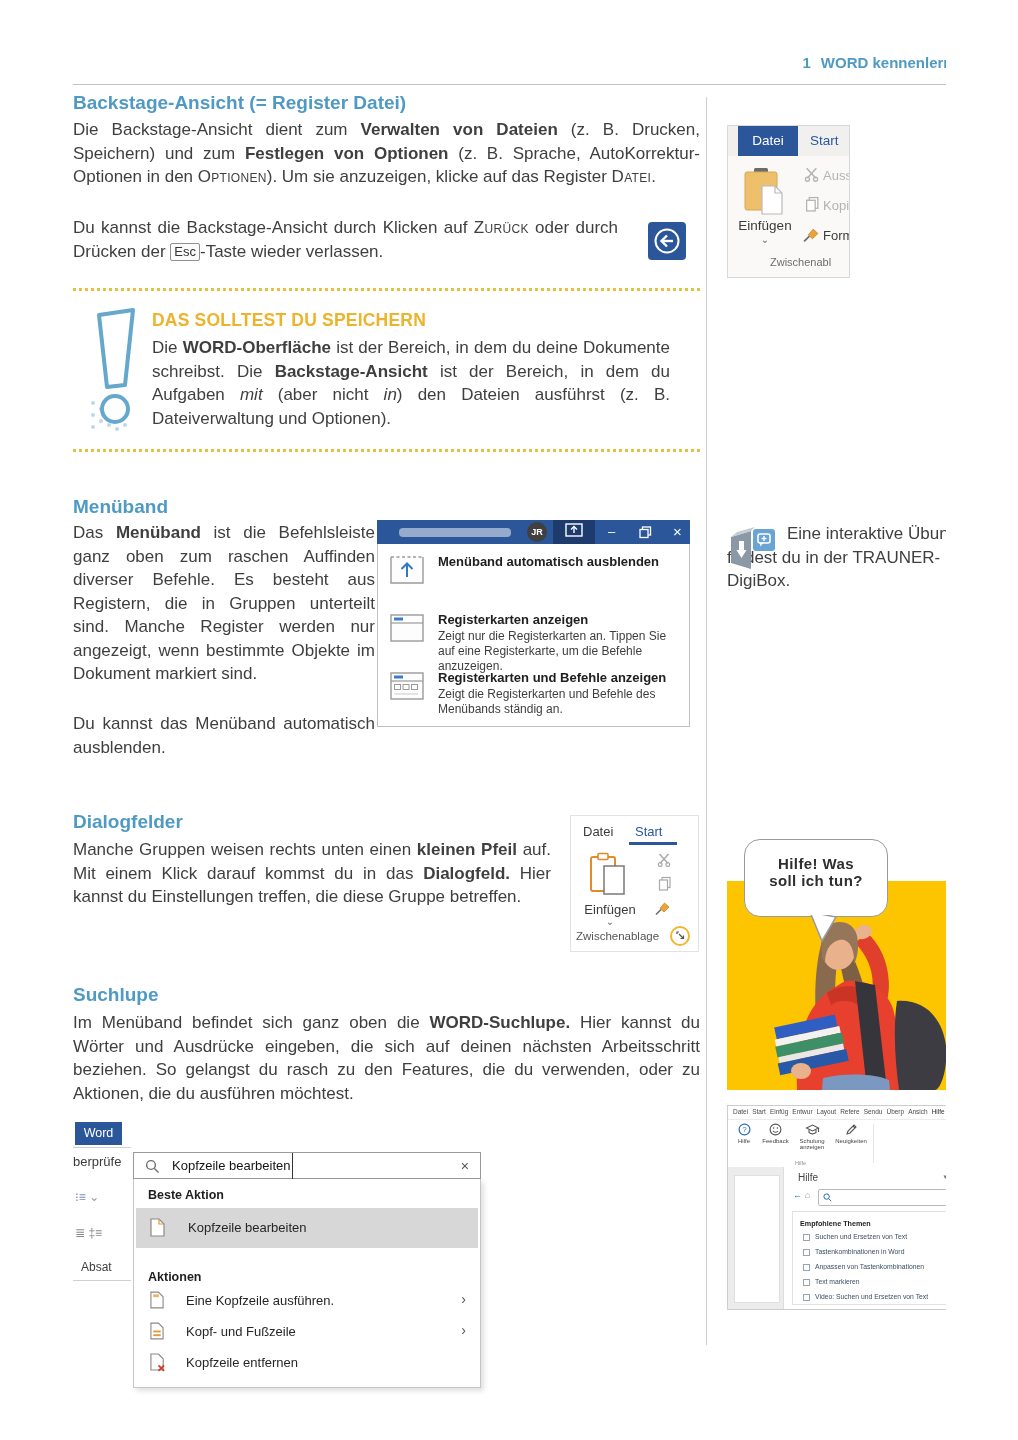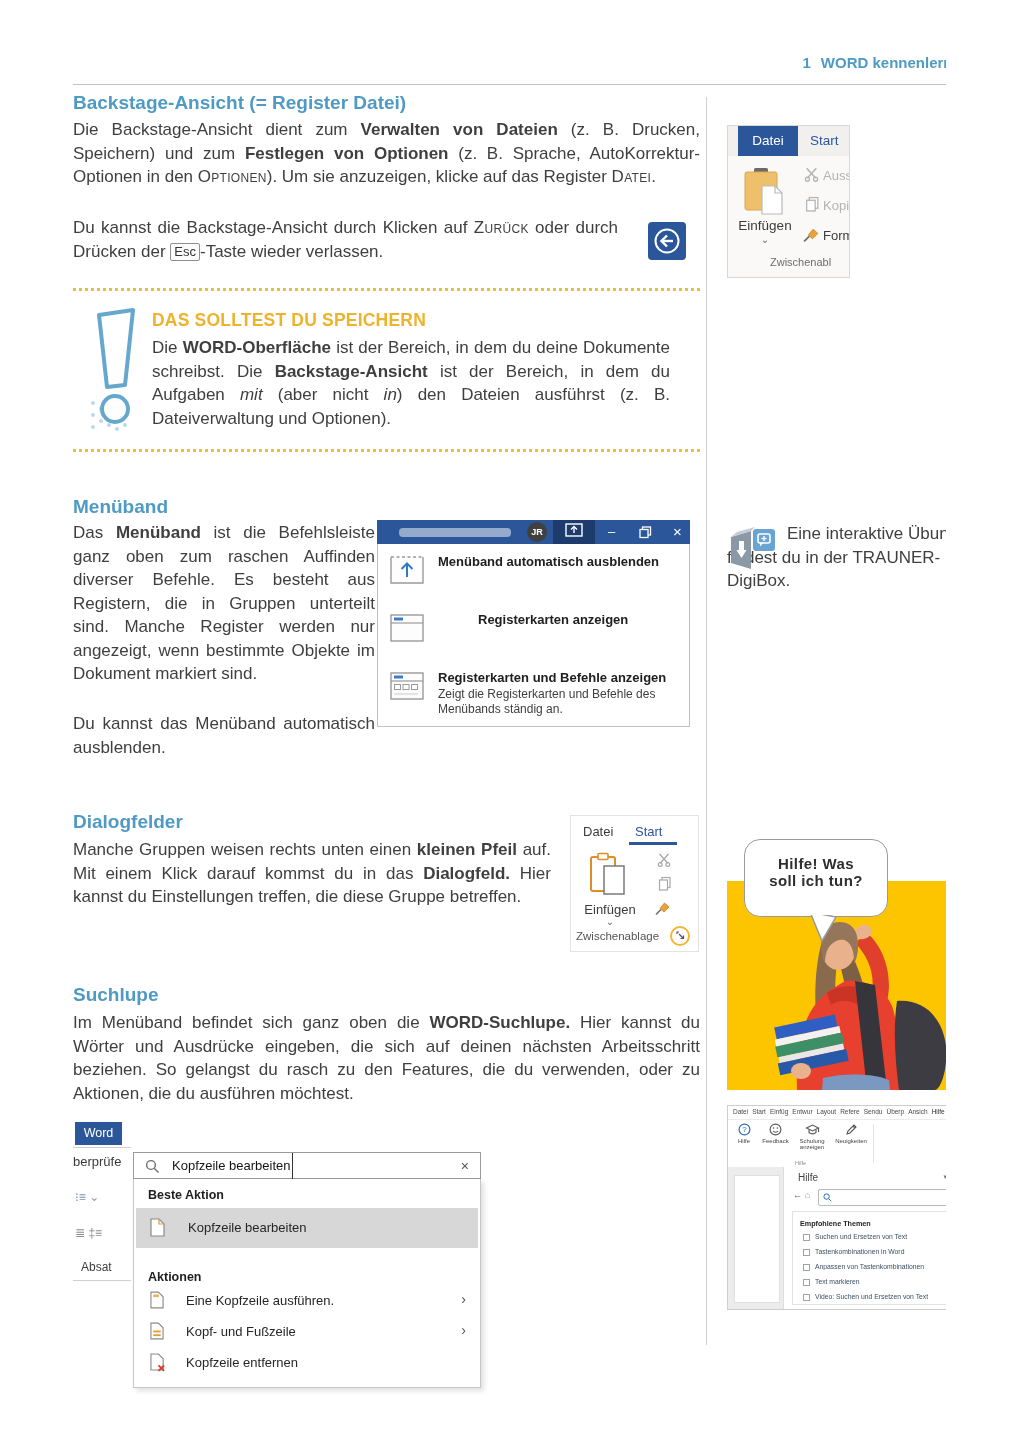--- a/index.html
+++ b/index.html
@@ -153,21 +153,22 @@
         <line x1="17" y1="21" x2="17" y2="8" stroke="#2f7ac5" stroke-width="2"></line>
         <polyline points="11.5,13 17,7.5 22.5,13" fill="none" stroke="#2f7ac5" stroke-width="2"></polyline>
       </svg>
       <div class="abs ms-item-title" style="left:60px;top:10px;">Menüband automatisch ausblenden</div>
 
       <svg class="abs" style="left:12px;top:70px;" width="34" height="28" viewBox="0 0 34 28">
         <rect x="1" y="1" width="32" height="26" fill="#fdfdfd" stroke="#9a9a9a" stroke-width="1.4"></rect>
         <line x1="1" y1="9" x2="33" y2="9" stroke="#9a9a9a" stroke-width="1.2"></line>
         <rect x="4" y="3.5" width="9" height="3" fill="#3a7ecb"></rect>
       </svg>
-      <div class="abs ms-item-title" style="left:60px;top:68px;margin-left:40px;">Registerkarten anzeigen</div>
+      <div class="abs ms-item-title" style="left:60px;top:68px;">Registerkarten anzeigen</div>
+      <div class="abs ms-item-desc" style="left:60px;top:85px;width:244px;">Zeigt nur die Registerkarten an. Tippen Sie auf eine Registerkarte, um die Befehle anzuzeigen.</div>
 
       <svg class="abs" style="left:12px;top:128px;" width="34" height="28" viewBox="0 0 34 28">
         <rect x="1" y="1" width="32" height="26" fill="#fdfdfd" stroke="#9a9a9a" stroke-width="1.4"></rect>
         <line x1="1" y1="9" x2="33" y2="9" stroke="#9a9a9a" stroke-width="1.2"></line>
         <rect x="4" y="3.5" width="9" height="3" fill="#3a7ecb"></rect>
         <rect x="4.5" y="12.5" width="6" height="5" fill="none" stroke="#9a9a9a"></rect>
         <rect x="13" y="12.5" width="6" height="5" fill="none" stroke="#9a9a9a"></rect>
         <rect x="21.5" y="12.5" width="6" height="5" fill="none" stroke="#9a9a9a"></rect>
         <line x1="4.5" y1="22" x2="28" y2="22" stroke="#c9c9c9"></line>
       </svg>

